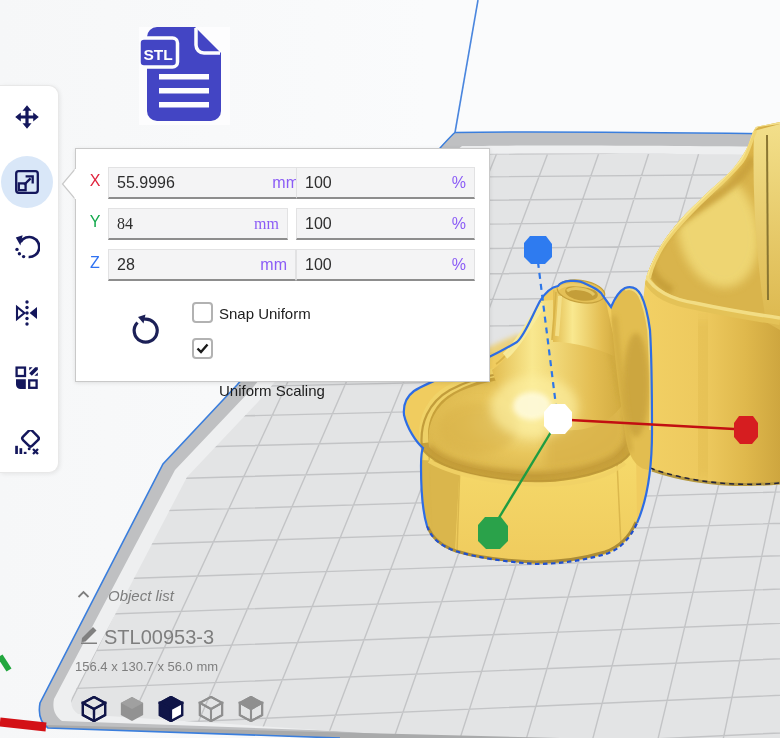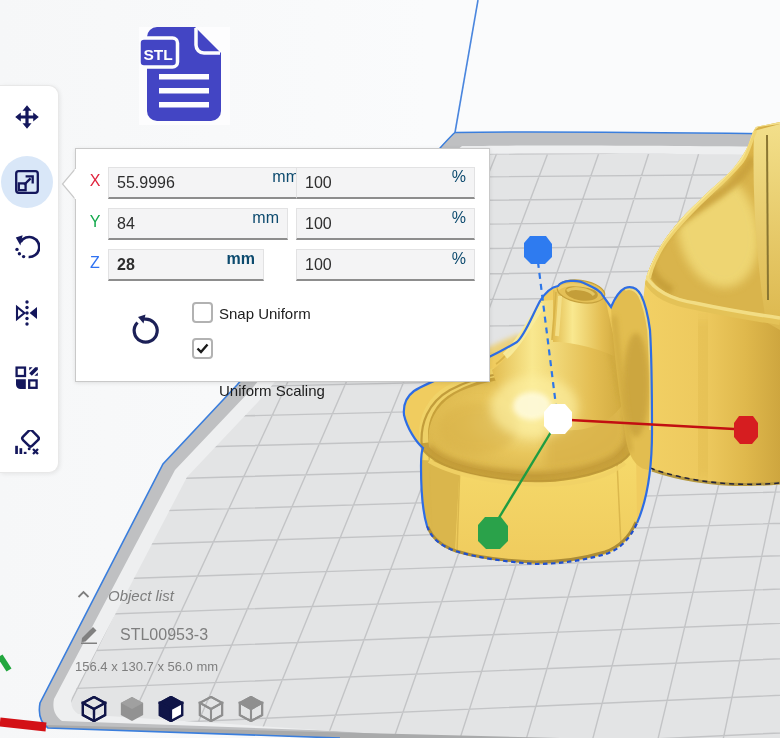--- a/index.html
+++ b/index.html
@@ -8,21 +8,21 @@
 .abs{position:absolute;}
 #toolbar{position:absolute;left:0;top:85px;width:59px;height:388px;background:#fff;
  border:1px solid #e8e8e8;border-left:none;border-radius:0 10px 10px 0;
  box-shadow:1px 1px 4px rgba(0,0,0,.08);box-sizing:border-box;}
 .tbi{position:absolute;left:14px;width:26px;height:26px;}
 #panel{position:absolute;left:75px;top:148px;width:415px;height:234px;background:#fff;
  border:1px solid #c9c9c9;box-sizing:border-box;box-shadow:0 1px 4px rgba(0,0,0,.1);}
 .fld{position:absolute;background:#f4f4f5;border:1px solid #e2e2e3;border-bottom:2px solid #8d8d8d;
  box-sizing:border-box;height:32px;font-size:16px;color:#2e2e2e;}
 .fld .val{position:absolute;left:8px;top:6px;}
-.fld .unit{position:absolute;right:8px;top:0;color:#0c4a6e;}
+.fld .unit{position:absolute;right:8px;top:6px;color:#8b5cf6;}
 .axl{position:absolute;font-size:16px;width:16px;text-align:center;}
 .cb{position:absolute;width:21px;height:21px;border:2px solid #b2b2b2;border-radius:4px;
  background:#fff;box-sizing:border-box;}
 .cbl{position:absolute;font-size:15px;color:#1c1c1c;}
 .gtxt{color:#7e7e7e;position:absolute;}
 </style></head>
 <body>
 <svg id="scene" width="780" height="738" viewBox="0 0 780 738">
 <defs>
 <clipPath id="cpOuter">
@@ -209,30 +209,30 @@
 <div class="axl" style="left:87px;top:172px;color:#e0243e">X</div>
 <div class="fld" style="left:108px;top:167px;width:200px;text-align:right;">
     <span class="val">55.9996</span>
     <span class="unit">mm</span>
   </div>
 <div class="fld" style="left:296px;top:167px;width:179px;">
     <span class="val">100</span>
     <span class="unit">%</span>
   </div>
 <div class="axl" style="left:87px;top:213px;color:#13a94c">Y</div>
-<div class="fld" style="left:108px;top:208px;width:180px;">
+<div class="fld" style="left:108px;top:208px;width:180px;font-family:Liberation Serif, serif;">
     <span class="val">84</span>
     <span class="unit">mm</span>
   </div>
 <div class="fld" style="left:296px;top:208px;width:179px;">
     <span class="val">100</span>
     <span class="unit">%</span>
   </div>
 <div class="axl" style="left:87px;top:254px;color:#2f72f2">Z</div>
-<div class="fld" style="left:108px;top:249px;width:156px;font-weight:bold;">
+<div class="fld" style="left:108px;top:249px;width:188px;">
     <span class="val">28</span>
     <span class="unit">mm</span>
   </div>
 <div class="fld" style="left:296px;top:249px;width:179px;">
     <span class="val">100</span>
     <span class="unit">%</span>
   </div>
 <svg class="abs" style="left:127px;top:314px" width="34" height="36" viewBox="0 0 34 36">
     <path d="M10.5 8.5 A 11.5 11.5 0 1 0 17 5.2" fill="none" stroke="#1c2057" stroke-width="3.2"></path>
     <path d="M18.5 0.5 L11 3 L16.5 9.5 Z" fill="#1c2057"></path>
@@ -255,21 +255,21 @@
 <rect x="20" y="75" width="50" height="5.5" fill="#fdfdfe"></rect>
 </svg>
 <svg class="abs" style="left:77px;top:590px" width="13" height="9" viewBox="0 0 13 9">
     <path d="M1.5 7 L6.5 2 L11.5 7" fill="none" stroke="#7f7f7f" stroke-width="1.8"></path>
   </svg>
 <div class="gtxt" style="left:108px;top:587px;font-size:15px;font-style:italic;">Object list</div>
 <svg class="abs" style="left:80px;top:624px" width="24" height="20" viewBox="0 0 24 20">
     <path d="M2 14 L13 3 L16.5 6.5 L5.5 17.5 L1.5 18 Z" fill="#808080"></path>
     <path d="M1 19.5 H17" stroke="#808080" stroke-width="2"></path>
   </svg>
-<div class="gtxt" style="left:120px;top:626px;font-size:16px;">STL00953-3</div>
+<div class="gtxt" style="left:104px;top:626px;font-size:20px;">STL00953-3</div>
 <div class="gtxt" style="left:75px;top:659px;font-size:13px;">156.4 x 130.7 x 56.0 mm</div>
 <svg class="abs" style="left:81px;top:696px" width="26" height="26" viewBox="0 0 28 28">
     <path d="M14 1 L26 7.5 V20.5 L14 27 L2 20.5 V7.5 Z" fill="none" stroke="#101548" stroke-width="2.4"></path>
     <path d="M14 1 L26 7.5 L14 14 L2 7.5 Z" fill="none" stroke="#101548" stroke-width="2.4"></path>
     <path d="M2 7.5 L14 14 V27 L2 20.5 Z" fill="none" stroke="#101548" stroke-width="2.4"></path>
     <path d="M26 7.5 L14 14 V27 L26 20.5 Z" fill="none" stroke="#101548" stroke-width="2.4"></path>
   </svg>
 <svg class="abs" style="left:119px;top:696px" width="26" height="26" viewBox="0 0 28 28">
     <path d="M14 1 L26 7.5 V20.5 L14 27 L2 20.5 V7.5 Z" fill="#929292"></path>
     <path d="M14 1 L26 7.5 L14 14 L2 7.5 Z" fill="#a0a0a0"></path>

